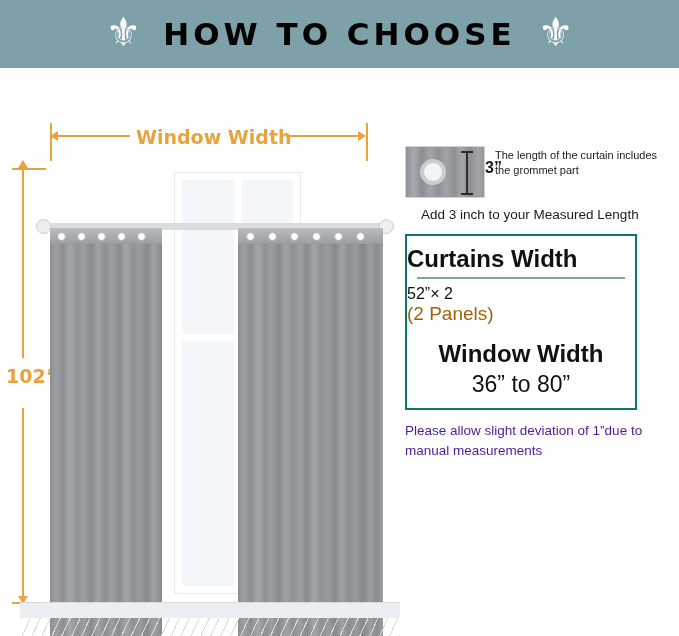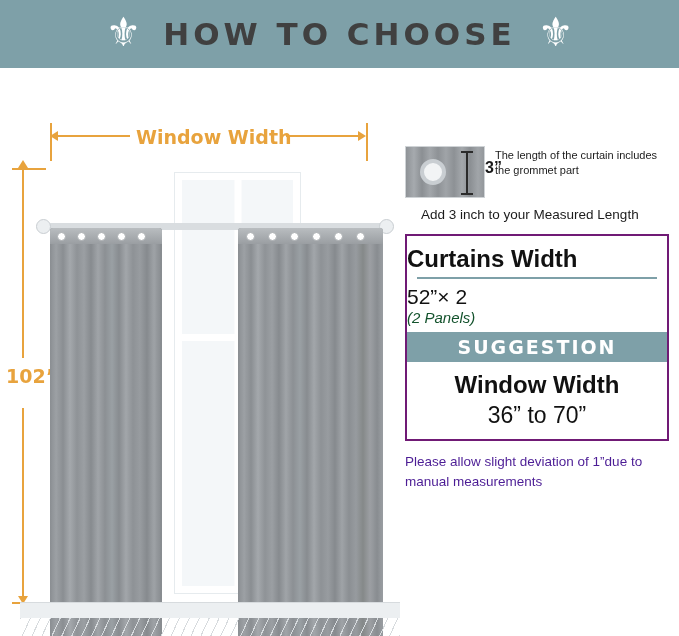--- a/index.html
+++ b/index.html
@@ -12,21 +12,21 @@
     position: relative;
   }
 
   
   .banner {
     position: absolute; left:0; top:0; width:679px; height:68px;
     background: #7ea0a8;
     display:flex; align-items:center; justify-content:center;
   }
   .banner-title {
-    color:#404040;
+    color:#000000;
     font-size: 31px;
     font-weight: bold;
     letter-spacing: 4px;
     font-family: "DejaVu Sans", sans-serif;
     white-space: nowrap;
   }
   .fleur {
     color:#ffffff;
     font-size: 40px;
     line-height: 1;
@@ -147,27 +147,27 @@
   .grommet-dim:after { bottom:0; }
   .grommet-dim-label {
     position:absolute; right:-18px; top:12px; font-size:16px; font-weight:bold; color:#1b1b1b;
   }
   .grommet-text { font-size:11px; color:#1b1b1b; line-height:1.35; padding-top:2px; }
 
   .add-note { font-size:13.5px; color:#1b1b1b; margin-top:9px;margin-left:16px; }
 
   
   .card {
-    margin-top:12px; border:2px solid #701a75; background:#fff;
-    width:264px;
+    margin-top:12px; border:2px solid #0f766e; background:#fff;
+    width:232px;
   }
   .card-title { font-size:24px; font-weight:bold; color:#111; padding-top:9px; }
   .divider { height:2px; background:#7ea0a8; margin:4px 10px 0; }
-  .card-value { font-size:21px; color:#111; padding-top:6px; }
-  .card-sub { font-size:15px; color:#14532d; padding-top:0; padding-bottom:6px;font-style:italic; }
+  .card-value { font-size:16px; color:#111; padding-top:6px; }
+  .card-sub { font-size:19px; color:#a16207; padding-top:0; padding-bottom:6px; }
   .card-band {
     background:#7ea0a8; color:#fff; font-weight:bold; letter-spacing:2px;
     font-size:19px; text-align:center; padding:4px 0;
     font-family:"DejaVu Sans", sans-serif;
   }
   .card-title2 { font-size:24px; font-weight:bold; color:#111; padding:9px 0 3px; text-align:center; }
   .card-range { font-size:23px; color:#111; text-align:center; padding-bottom:10px; }
 
   .disclaimer { font-size:13.5px; color:#4c1d95; margin-top:11px; line-height:1.45; }
 </style>
@@ -240,20 +240,19 @@
       <div class="grommet-text">The length of the curtain includes the grommet part</div>
     </div>
 
     <div class="add-note">Add 3 inch to your Measured Length</div>
 
     <div class="card">
       <div class="card-title">Curtains Width</div>
       <div class="divider"></div>
       <div class="card-value">52”× 2</div>
       <div class="card-sub">(2 Panels)</div>
-      <div class="card-band">SUGGESTION</div>
       <div class="card-title2">Window Width</div>
-      <div class="card-range">36” to 70”</div>
+      <div class="card-range">36” to 80”</div>
     </div>
 
     <div class="disclaimer">Please allow slight deviation of 1”due to manual measurements</div>
   </div>
 </div>
 
 </body></html>

